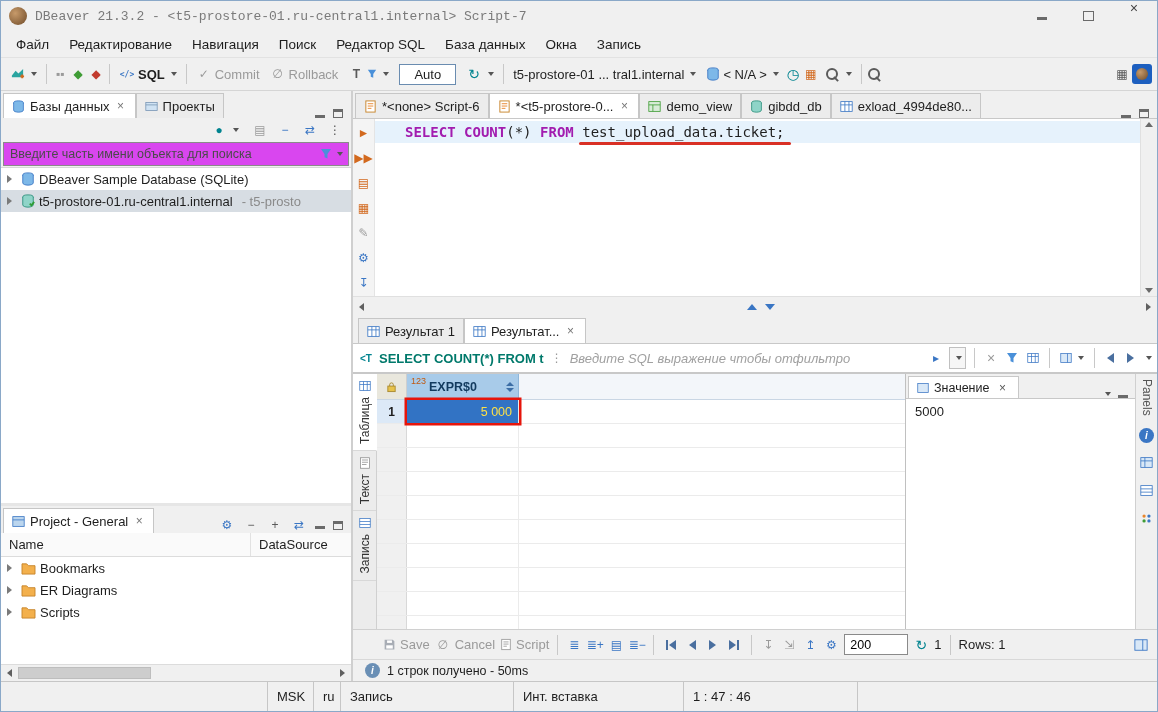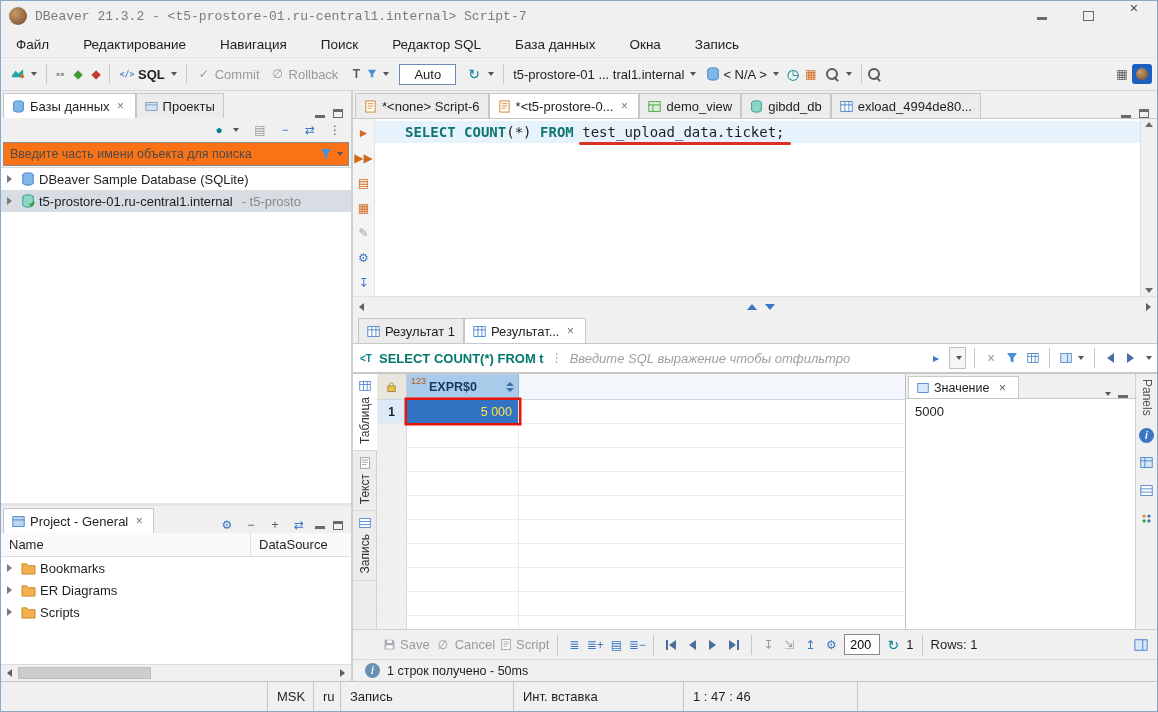--- a/index.html
+++ b/index.html
@@ -30,21 +30,21 @@
   .sep{width:1px;height:20px;background:#c8c8c8;margin:0 3px;flex:none;}
   .info-i{width:15px;height:15px;border-radius:50%;background:#3a76c4;color:#fff;font-size:10px;font-weight:bold;font-style:italic;display:inline-flex;align-items:center;justify-content:center;flex:none;}
   svg{flex:none}
 
   
   .titlebar{height:30px;display:flex;align-items:center;padding-left:8px;background:#f0f0f0;flex:none;font-family:Liberation Mono, monospace;}
   .logo{width:18px;height:18px;border-radius:50%;background:radial-gradient(circle at 35% 35%,#c79a6a,#6e4a28);flex:none;}
   .title-text{margin-left:8px;color:#7a7a7a;font-size:13px;white-space:nowrap;}
   .win-btns{margin-left:auto;display:flex;height:100%;}
   .win-btn{width:46px;display:flex;align-items:center;justify-content:center;color:#444;}
-  .menubar{height:26px;display:flex;align-items:center;gap:16px;padding:0 6px;background:#f0f0f0;flex:none;}
+  .menubar{height:26px;display:flex;align-items:center;gap:2px;padding:0 6px;background:#f0f0f0;flex:none;}
   .menu-item{padding:3px 9px;font-size:13.5px;}
   .toolbar{height:34px;display:flex;align-items:center;padding:0 5px;background:#f0f0f0;border-top:1px solid #e2e2e2;border-bottom:1px solid #d5d5d5;gap:2px;flex:none;}
   .tb-btn{height:26px;display:flex;align-items:center;gap:3px;padding:0 4px;white-space:nowrap;}
   .tb-btn.disabled{color:#9a9a9a}
   .auto-box{border:1px solid #6a8cb0;background:#fff;padding:2px 14px;font-size:13px;margin:0 4px;}
   .persp{width:20px;height:20px;background:#1d5fbf;border-radius:3px;display:flex;align-items:center;justify-content:center;flex:none;}
   .persp i{width:12px;height:12px;border-radius:50%;background:radial-gradient(circle at 35% 35%,#c79a6a,#6e4a28);}
 
   
   .main{flex:1;display:flex;min-height:0;}
@@ -55,21 +55,21 @@
   .tabrow{height:27px;display:flex;align-items:flex-end;padding-left:2px;flex:none;}
   .tab{height:25px;display:flex;align-items:center;gap:5px;padding:0 8px;border:1px solid #c6c6c6;border-bottom:none;background:#ececec;font-size:13px;white-space:nowrap;}
   .tab.active{background:#fff;}
   .tab .g-close{font-size:12px;color:#777;width:12px;height:12px;}
   .tabrow .spacer{flex:1}
   .tabrow .ric{display:flex;align-items:center;gap:8px;padding:0 8px;}
 
   
   .db-panel{height:412px;display:flex;flex-direction:column;flex:none;}
   .db-toolbar{height:23px;display:flex;align-items:center;justify-content:flex-end;gap:9px;padding:0 8px;flex:none;}
-  .search-row{display:flex;align-items:center;background:#f97316;border:1px solid #8a8a8a;margin:1px 2px;height:24px;flex:none;}
+  .search-row{display:flex;align-items:center;background:#d946ef;border:1px solid #8a8a8a;margin:1px 2px;height:24px;flex:none;}
   .search-input{flex:1;border:none;outline:none;font-size:12.5px;padding:0 6px;color:#333;background:transparent;}
   .search-input::placeholder{color:#4a4a4a;opacity:1;}
   .search-filter{display:flex;align-items:center;gap:2px;padding:0 5px;}
   .tree{flex:1;background:#fff;overflow:hidden;border-top:1px solid #d8d8d8;}
   .tree-row{height:22px;display:flex;align-items:center;gap:4px;padding:0 3px;font-size:13px;white-space:nowrap;overflow:hidden;}
   .tree-row.selected{background:#d7dde3;}
   .tree-suffix{color:#8a8a8a;margin-left:5px;}
 
   
   .proj-panel{flex:1;display:flex;flex-direction:column;border-top:3px solid #e6e6e6;min-height:0;}
@@ -82,21 +82,21 @@
   .hs-arrow .tri-l,.hs-arrow .tri-r{border-width:4px;border-right-width:5px;border-left-width:5px;color:#606060}
   .hs-track{flex:1;height:100%;position:relative;}
   .hs-thumb{position:absolute;left:0;top:2px;bottom:2px;width:42%;background:#cdcdcd;border:1px solid #bdbdbd;}
 
   
   .editor-body{height:178px;display:flex;background:#fff;border-top:1px solid #c8c8c8;flex:none;}
   .ed-vtoolbar{width:22px;background:#f4f4f4;border-right:1px solid #e4e4e4;display:flex;flex-direction:column;align-items:center;padding-top:6px;gap:9px;flex:none;}
   .ed-code{flex:1;font-family:"DejaVu Sans Mono","Liberation Mono",monospace;font-size:14px;padding-top:2px;min-width:0;}
   .code-line{height:22px;display:flex;align-items:center;padding-left:30px;white-space:pre;}
   .code-line.current{background:#e6f2fc;}
-  .kw{color:#0f766e;font-weight:bold;}
+  .kw{color:#a21caf;font-weight:bold;}
   .tok-sp{margin-right:8.5px;}
   .annot{position:relative;}
   .annot::after{content:"";position:absolute;left:-3px;right:-6px;bottom:-5px;height:3px;background:#d93025;border-radius:2px;}
   .ed-vscroll{width:17px;background:#f0f0f0;border-left:1px solid #e0e0e0;display:flex;flex-direction:column;align-items:center;justify-content:space-between;padding:3px 0;flex:none;}
   .vs-tri{width:0;height:0;border-left:4px solid transparent;border-right:4px solid transparent;}
   .vs-up{border-bottom:5px solid #6a6a6a}.vs-dn{border-top:5px solid #6a6a6a}
   .ed-hscroll{height:20px;display:flex;align-items:center;background:#f0f0f0;border-top:1px solid #e0e0e0;position:relative;flex:none;}
   .collapse-btns{position:absolute;left:49%;display:flex;gap:8px;align-items:center;color:#3a76c4;}
   .cb-tri-up{width:0;height:0;border-left:5px solid transparent;border-right:5px solid transparent;border-bottom:6px solid #3a76c4;}
   .cb-tri-dn{width:0;height:0;border-left:5px solid transparent;border-right:5px solid transparent;border-top:6px solid #3a76c4;}
@@ -133,21 +133,21 @@
   .vp-tabs{height:24px;display:flex;align-items:flex-end;padding:0 2px;flex:none;}
   .vp-tab{height:22px;background:#fff;border:1px solid #c8c8c8;border-bottom:none;display:flex;align-items:center;gap:5px;padding:0 8px;font-size:12.5px;}
   .vp-icons{margin-left:auto;display:flex;align-items:center;gap:7px;padding-right:5px;}
   .vp-content{flex:1;background:#fff;border-top:1px solid #c8c8c8;padding:5px 9px;font-size:13px;}
   .panels-strip{width:22px;background:#f0f0f0;border-left:1px solid #d0d0d0;display:flex;flex-direction:column;align-items:center;padding-top:5px;gap:12px;flex:none;}
   .panels-label{writing-mode:vertical-rl;font-size:12px;color:#555;}
 
   
   .grid-toolbar{height:30px;display:flex;align-items:center;gap:5px;padding:0 8px 0 30px;background:#f0f0f0;border-top:1px solid #d0d0d0;font-size:13px;flex:none;}
   .gt-btn{display:flex;align-items:center;gap:4px;color:#9a9a9a;white-space:nowrap;}
-  .fetch-input{width:36px;height:21px;border:1px solid #8a8a8a;font-size:12.5px;padding:0 5px;}
+  .fetch-input{width:64px;height:21px;border:1px solid #8a8a8a;font-size:12.5px;padding:0 5px;}
   .result-status{height:22px;display:flex;align-items:center;gap:7px;padding:0 12px;background:#f0f0f0;border-top:1px solid #d8d8d8;font-size:12.5px;flex:none;}
 
   
   .statusbar{height:30px;display:flex;align-items:stretch;background:#f0f0f0;border-top:1px solid #c6c6c6;font-size:13px;flex:none;}
   .sb-spacer{width:266px;}
   .sb-sec{display:flex;align-items:center;padding:0 9px;border-left:1px solid #c6c6c6;white-space:nowrap;}
   .sb-w1{width:46px}.sb-w2{width:27px}.sb-w3{width:173px}.sb-w4{width:170px}.sb-w5{width:174px}
   .sb-fill{flex:1;border-left:1px solid #c6c6c6;}
 </style>
 </head>

